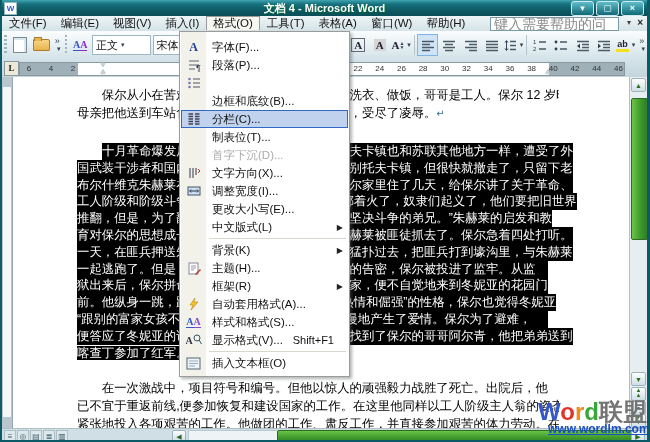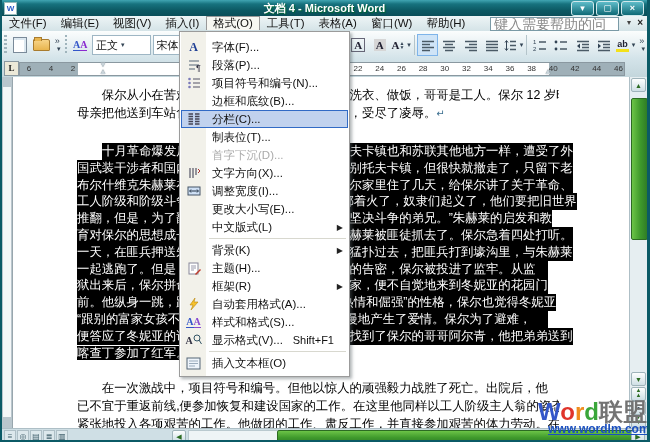--- a/index.html
+++ b/index.html
@@ -313,21 +313,20 @@
       </div>
       <div class="fm-item">
         <span class="ic">
           <svg width="14" height="14">
             <circle cx="2.5" cy="3" r="1.3" fill="#7a7ab8"></circle>
             <circle cx="2.5" cy="7" r="1.3" fill="#7a7ab8"></circle>
             <circle cx="2.5" cy="11" r="1.3" fill="#7a7ab8"></circle>
             <path d="M6 3h7M6 7h7M6 11h7" stroke="#556" stroke-width="1.2"></path>
           </svg>
         </span>
-        <span class="lbl">项目符号和编号(N)...</span>
       </div>
       <div class="fm-item">
         <span class="ic"></span>
         <span class="lbl">边框和底纹(B)...</span>
       </div>
       <div class="fm-item hi">
         <span class="ic">
           <svg width="14" height="14">
             <path d="M1.5 2h4.5M1.5 4.5h4.5M1.5 7h4.5M1.5 9.5h4.5M1.5 12h4.5M8 2h4.5M8 4.5h4.5M8 7h4.5M8 9.5h4.5M8 12h4.5" stroke="#445" stroke-width="1.5"></path>
           </svg>

